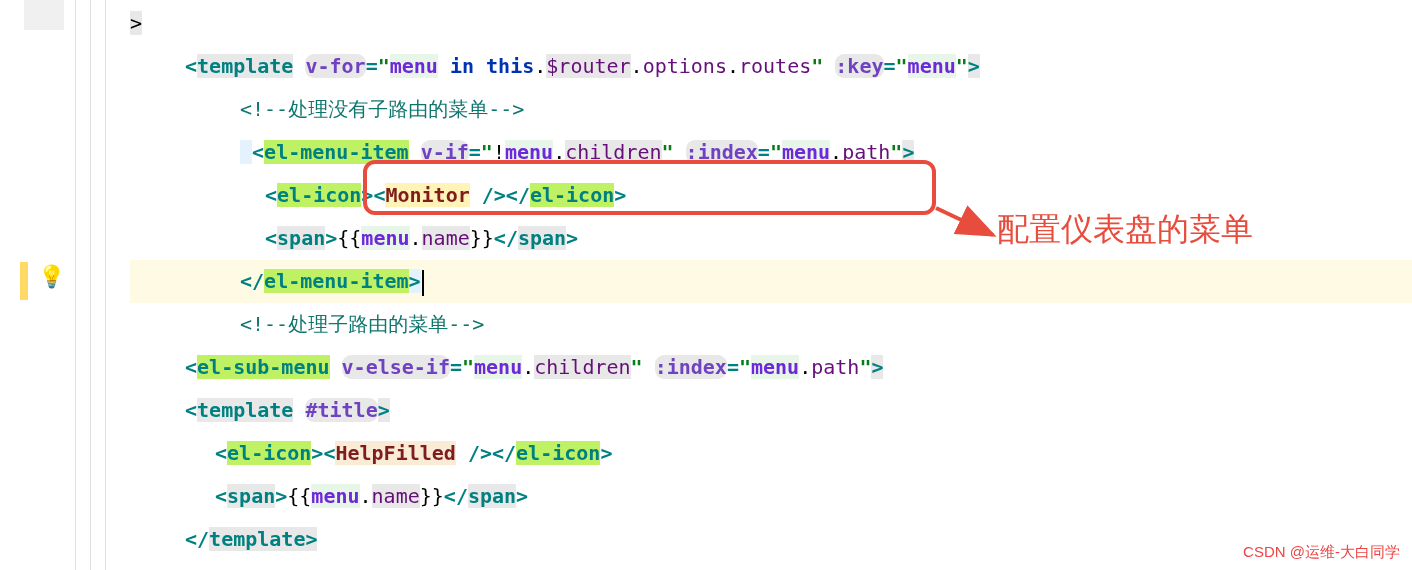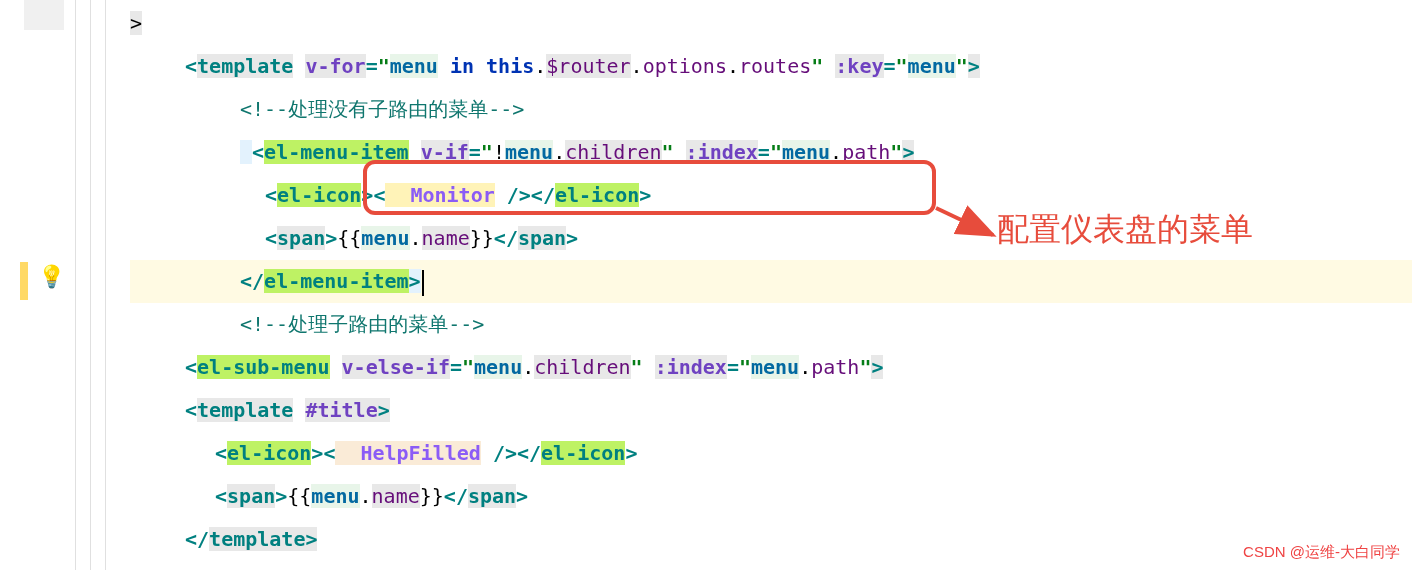--- a/index.html
+++ b/index.html
@@ -76,25 +76,25 @@
     .indent2c { padding-left: 85px; }
     
     .bg-yellow { background: #fff3b8; }
     .bg-yellow2 { background: #faebd7; }
     .bg-green { background: #e8f5e9; }
     .bg-pink { background: #bef264; }
     .bg-gray { background: #e8e8e8; }
     .bg-lightblue { background: #e3f2fd; }
     
     .c-teal { color: #008080; font-weight: bold; }
-    .c-purple { color: #6f42c1; font-weight: bold; }
+    .c-purple { color: #6f42c1; font-weight: bold; border-radius: 9px; }
     .c-darkblue { color: #0033b3; font-weight: bold; }
     .c-green { color: #067d17; font-weight: bold; }
-    .c-brown { color: #0369a1; font-weight: bold; }
-    .c-orange { color: #8b5cf6; font-weight: bold; padding-left: 25px; }
+    .c-brown { color: #6d28d9; font-weight: bold; }
+    .c-orange { color: #7f1d1d; font-weight: bold; }
     .c-black { color: #000; }
     .c-comment { color: #0f766e; }
     .c-prop { color: #660e7a; }
     
     .cursor {
       display: inline-block;
       width: 2px;
       height: 26px;
       background: #000;
       vertical-align: middle;

